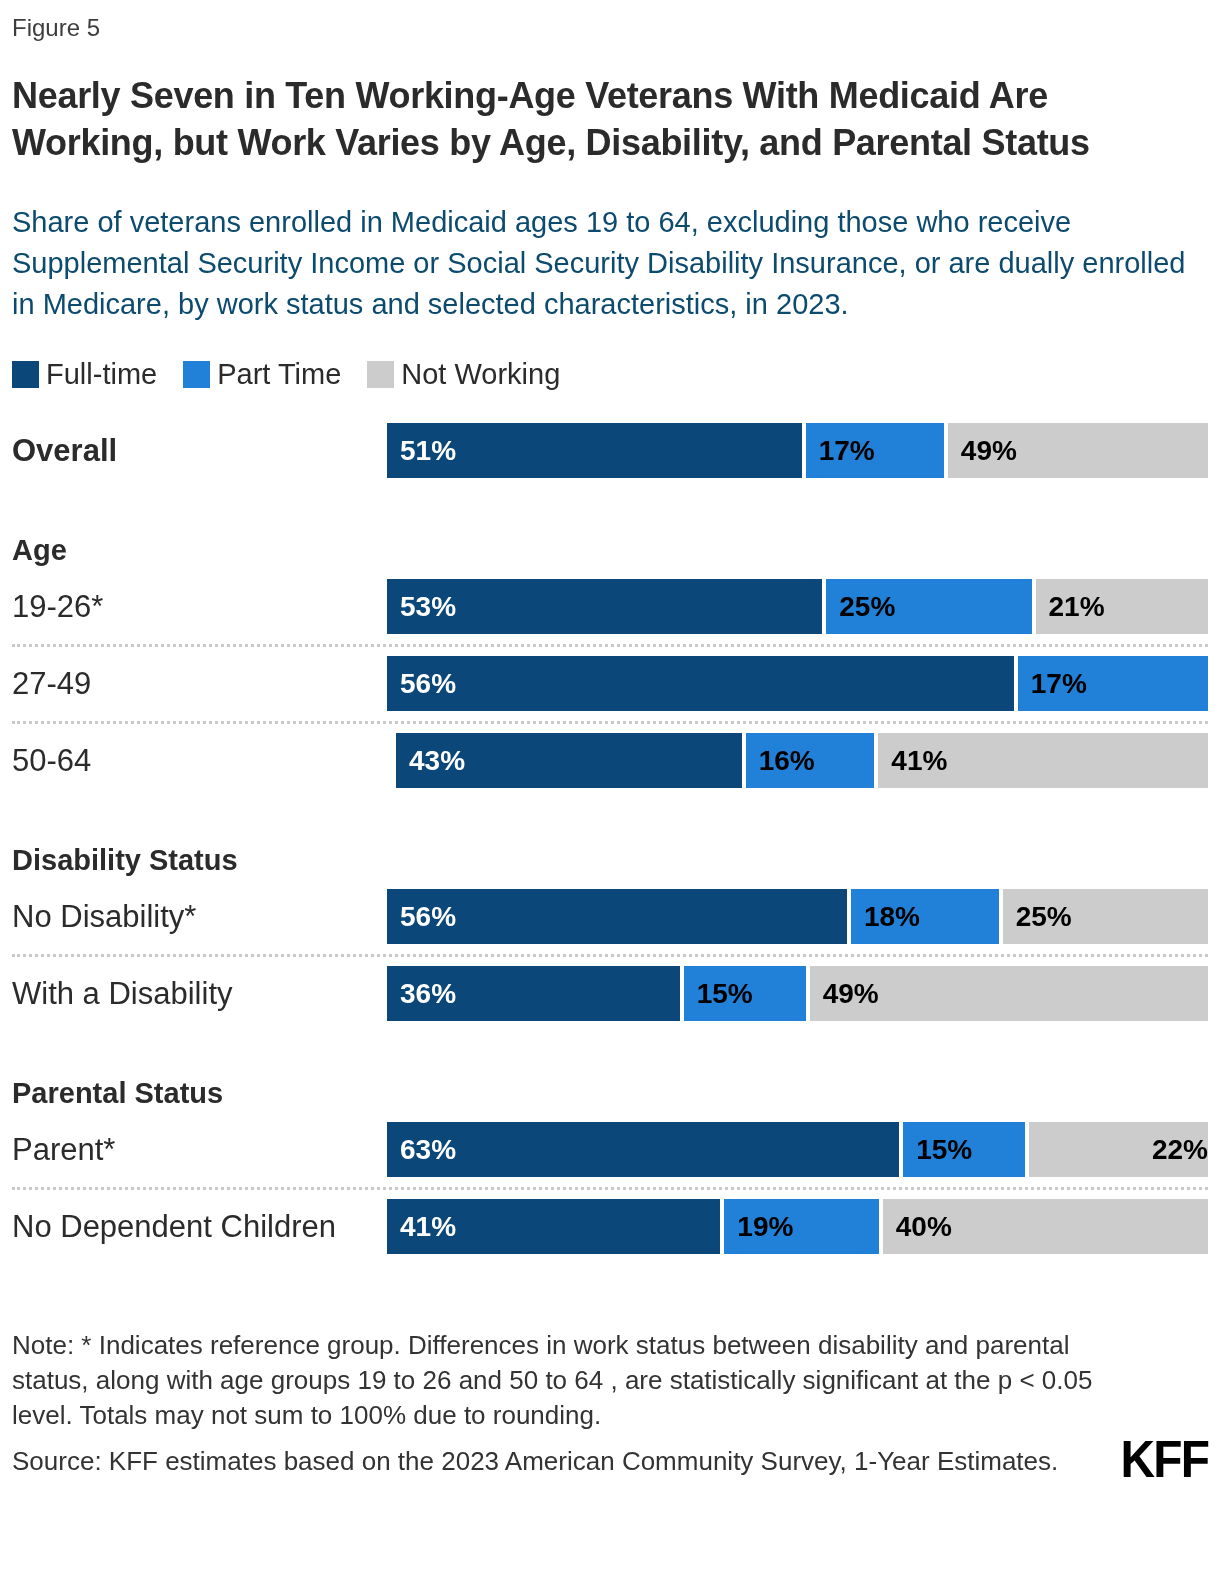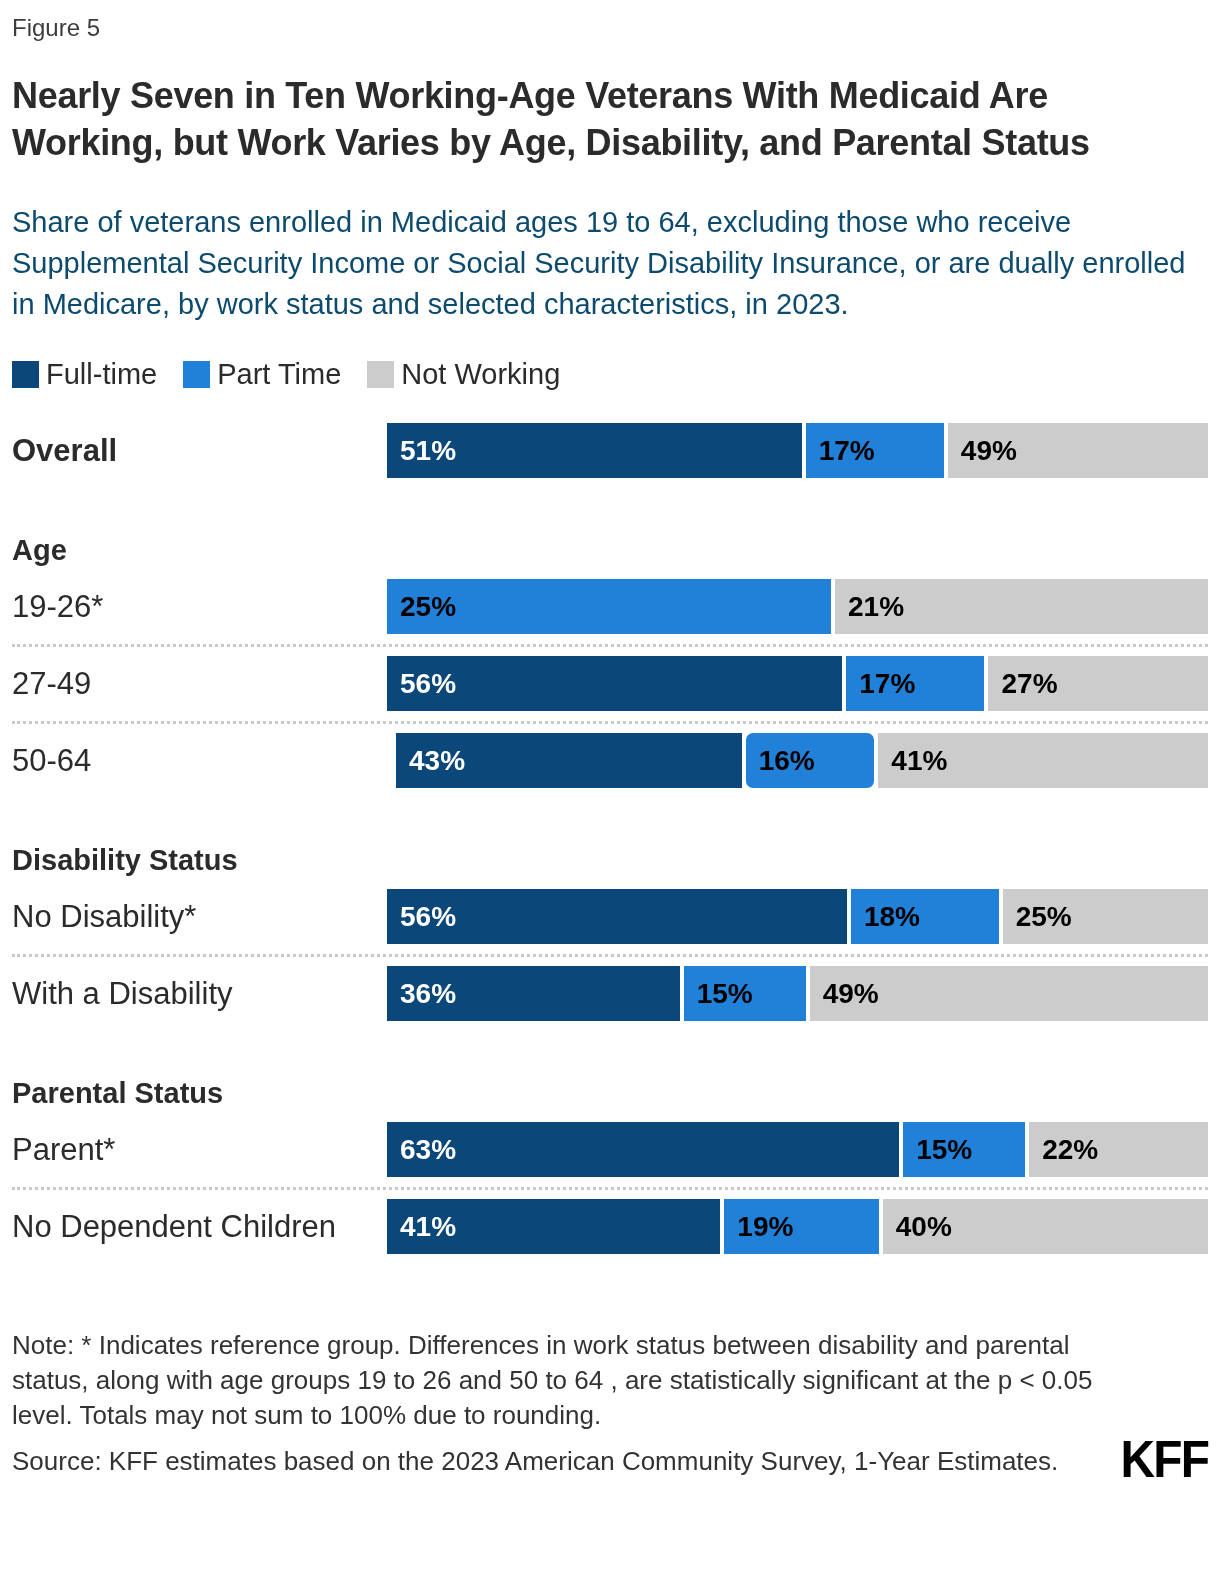--- a/index.html
+++ b/index.html
@@ -95,51 +95,51 @@
           </div>
           <div class="segment" style="background: rgb(204, 204, 204); flex-grow: 32; flex-basis: 0px;">
             <span class="segment-value" style="color: rgb(0, 0, 0);">49%</span>
           </div>
         </div>
       </div>
       <div class="section-header">Age</div>
       <div class="bar-row">
         <span class="row-label">19-26*</span>
         <div class="bar-track">
+          <div class="segment" style="background: rgb(11, 71, 120); flex-grow: 53; flex-basis: 0px;">
+            <span class="segment-value" style="color: rgb(255, 255, 255);">53%</span>
+          </div>
           <div class="segment" style="background: rgb(33, 128, 216); flex-grow: 25; flex-basis: 0px;">
             <span class="segment-value" style="color: rgb(0, 0, 0);">25%</span>
           </div>
           <div class="segment" style="background: rgb(204, 204, 204); flex-grow: 21; flex-basis: 0px;">
             <span class="segment-value" style="color: rgb(0, 0, 0);">21%</span>
           </div>
         </div>
       </div>
       <div class="row-separator"></div>
       <div class="bar-row">
         <span class="row-label">27-49</span>
         <div class="bar-track">
           <div class="segment" style="background: rgb(11, 71, 120); flex-grow: 56; flex-basis: 0px;">
             <span class="segment-value" style="color: rgb(255, 255, 255);">56%</span>
           </div>
           <div class="segment" style="background: rgb(33, 128, 216); flex-grow: 17; flex-basis: 0px;">
             <span class="segment-value" style="color: rgb(0, 0, 0);">17%</span>
           </div>
-          <div class="segment" style="background: rgb(204, 204, 204); flex-grow: 27; flex-basis: 0px;">
-            <span class="segment-value" style="color: rgb(0, 0, 0);">27%</span>
-          </div>
         </div>
       </div>
       <div class="row-separator"></div>
       <div class="bar-row">
         <span class="row-label">50-64</span>
         <div class="bar-track">
           <div class="segment" style="background: rgb(11, 71, 120); flex-grow: 43; flex-basis: 0px; margin-left: 9px;">
             <span class="segment-value" style="color: rgb(255, 255, 255);">43%</span>
           </div>
-          <div class="segment" style="background: rgb(33, 128, 216); flex-grow: 16; flex-basis: 0px; border-radius: 7px;">
+          <div class="segment" style="background: rgb(33, 128, 216); flex-grow: 16; flex-basis: 0px;">
             <span class="segment-value" style="color: rgb(0, 0, 0);">16%</span>
           </div>
           <div class="segment" style="background: rgb(204, 204, 204); flex-grow: 41; flex-basis: 0px;">
             <span class="segment-value" style="color: rgb(0, 0, 0);">41%</span>
           </div>
         </div>
       </div>
       <div class="section-header">Disability Status</div>
       <div class="bar-row">
         <span class="row-label">No Disability*</span>
@@ -173,21 +173,21 @@
       <div class="section-header">Parental Status</div>
       <div class="bar-row">
         <span class="row-label">Parent*</span>
         <div class="bar-track">
           <div class="segment" style="background: rgb(11, 71, 120); flex-grow: 63; flex-basis: 0px;">
             <span class="segment-value" style="color: rgb(255, 255, 255);">63%</span>
           </div>
           <div class="segment" style="background: rgb(33, 128, 216); flex-grow: 15; flex-basis: 0px;">
             <span class="segment-value" style="color: rgb(0, 0, 0);">15%</span>
           </div>
-          <div class="segment" style="background: rgb(204, 204, 204); flex-grow: 22; flex-basis: 0px;">
+          <div class="segment" style="background: rgb(204, 204, 204); flex-grow: 22; flex-basis: 0px; justify-content: flex-end;">
             <span class="segment-value" style="color: rgb(0, 0, 0);">22%</span>
           </div>
         </div>
       </div>
       <div class="row-separator"></div>
       <div class="bar-row">
         <span class="row-label">No Dependent Children</span>
         <div class="bar-track">
           <div class="segment" style="background: rgb(11, 71, 120); flex-grow: 41; flex-basis: 0px;">
             <span class="segment-value" style="color: rgb(255, 255, 255);">41%</span>

